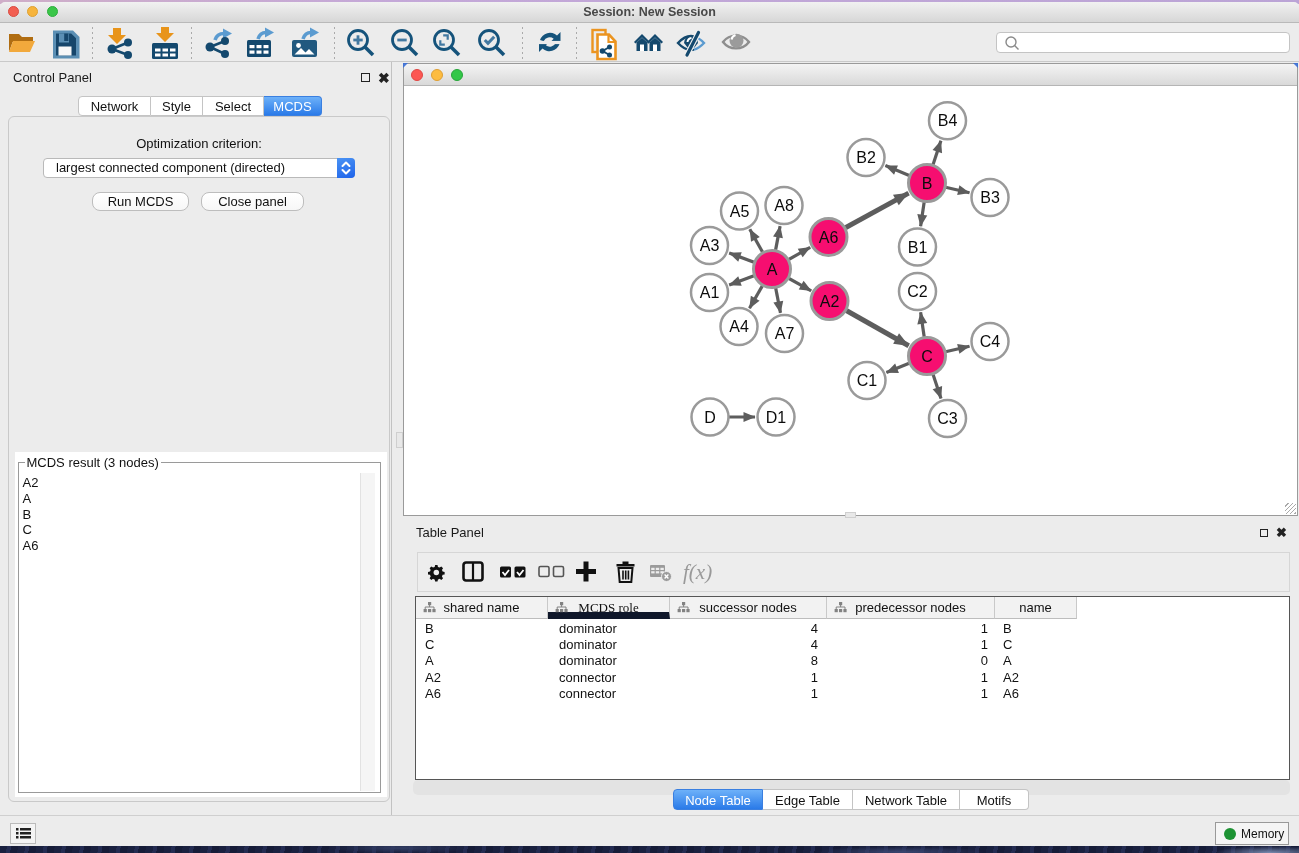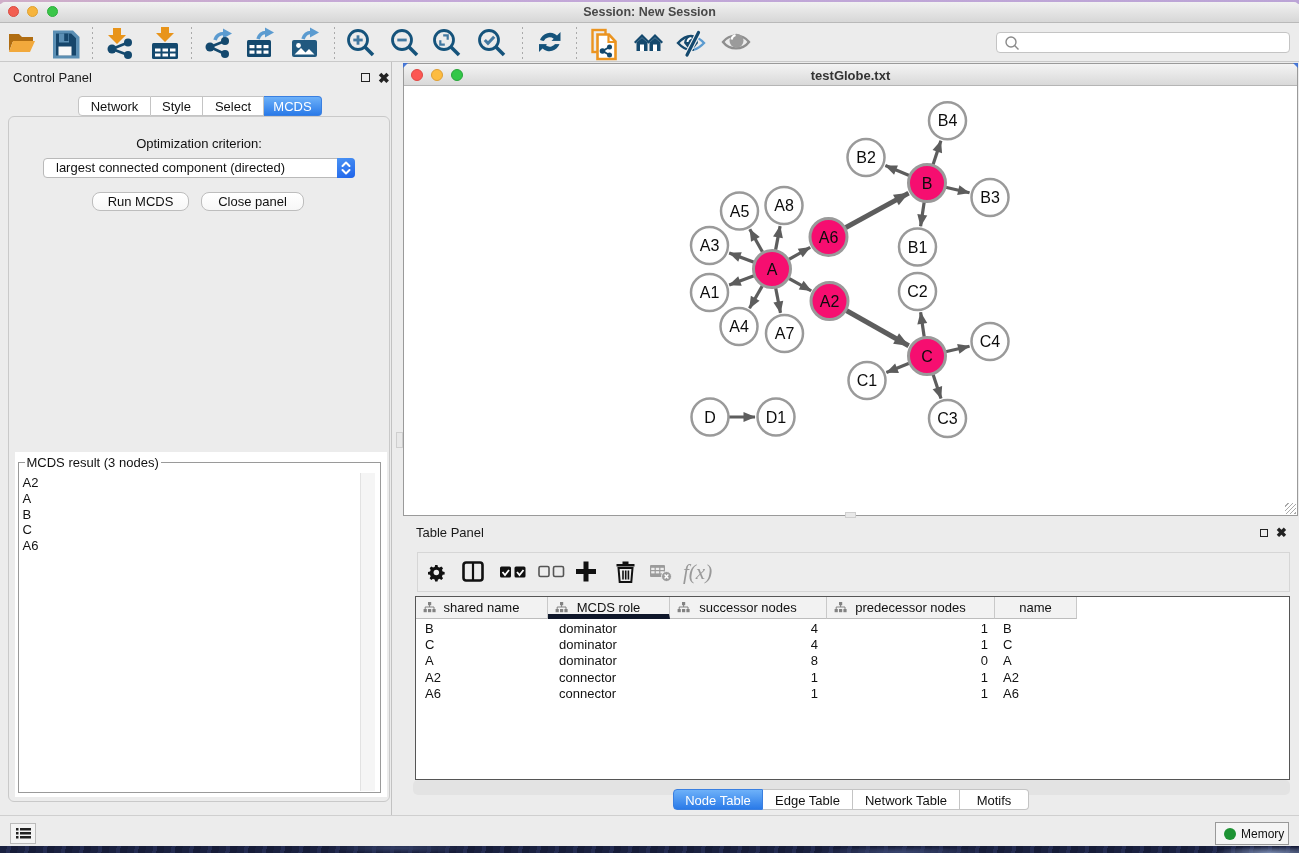--- a/index.html
+++ b/index.html
@@ -235,21 +235,20 @@
 </div>
 <div id="vdiv" class="abs"></div>
 <div class="abs" style="left:845px;top:512px;width:11px;height:6px;background:#e8e8e8;border:1px solid #cfcfcf;z-index:5;"></div>
 <div id="vdivhandle" class="abs"></div>
 
 <div id="netwin" class="abs">
   <div id="nettitle">
     <div class="light" style="left:7px;top:5px;width:12px;height:12px;background:#fc5753;border:0.5px solid #df4744;"></div>
     <div class="light" style="left:27px;top:5px;width:12px;height:12px;background:#fdbc40;border:0.5px solid #de9f34;"></div>
     <div class="light" style="left:47px;top:5px;width:12px;height:12px;background:#33c748;border:0.5px solid #27a53a;"></div>
-    <div style="position:absolute;top:4px;width:100%;text-align:center;font-size:13px;font-weight:bold;color:#333;">testGlobe.txt</div>
   </div>
   <svg id="graph" width="893" height="429" style="position:absolute;left:0;top:23px;" viewBox="0 0 893 429">
 <defs>
           <marker id="ah" markerWidth="13" markerHeight="11" refX="12" refY="5.5" orient="auto" markerUnits="userSpaceOnUse">
             <path d="M0.5,0.5 L12.5,5.5 L0.5,10.5 Z" fill="#5d5d5d"></path>
           </marker>
 <marker id="ah2" markerWidth="16" markerHeight="13" refX="15" refY="6.5" orient="auto" markerUnits="userSpaceOnUse">
             <path d="M0.5,0.5 L15.5,6.5 L0.5,12.5 Z" fill="#5d5d5d"></path>
           </marker>
         </defs>
@@ -381,21 +380,21 @@
           <g fill="#828282">
             <rect x="5" y="0" width="3.2" height="3.2"></rect>
             <rect x="0.6" y="7" width="3.2" height="3.2"></rect>
             <rect x="5" y="7" width="3.2" height="3.2"></rect>
             <rect x="9.4" y="7" width="3.2" height="3.2"></rect>
           </g>
           <path d="M6.6 3 v2 M2.2 7 v-2 h8.8 v2" stroke="#828282" stroke-width="1" fill="none"></path>
         </svg>
         <div style="position:absolute;left:0;right:0;top:3px;text-align:center;font-size:13px;color:#111;">shared name</div>
       </div>
-      <div style="position:absolute;left:132px;top:0;width:122px;height:22px;background:#f2f2f2;border-right:1px solid #c9c9c9;border-bottom:5px solid #0f172a;">
+      <div style="position:absolute;left:132px;top:0;width:122px;height:22px;background:#f2f2f2;border-right:1px solid #c9c9c9;border-bottom:7px solid #0f172a;font-family:Liberation Serif, serif;">
         <svg width="13" height="12" viewBox="0 0 13 12" style="position:absolute;left:7px;top:5px">
           <g fill="#828282">
             <rect x="5" y="0" width="3.2" height="3.2"></rect>
             <rect x="0.6" y="7" width="3.2" height="3.2"></rect>
             <rect x="5" y="7" width="3.2" height="3.2"></rect>
             <rect x="9.4" y="7" width="3.2" height="3.2"></rect>
           </g>
           <path d="M6.6 3 v2 M2.2 7 v-2 h8.8 v2" stroke="#828282" stroke-width="1" fill="none"></path>
         </svg>
         <div style="position:absolute;left:0;right:0;top:3px;text-align:center;font-size:13px;color:#111;">MCDS role</div>

